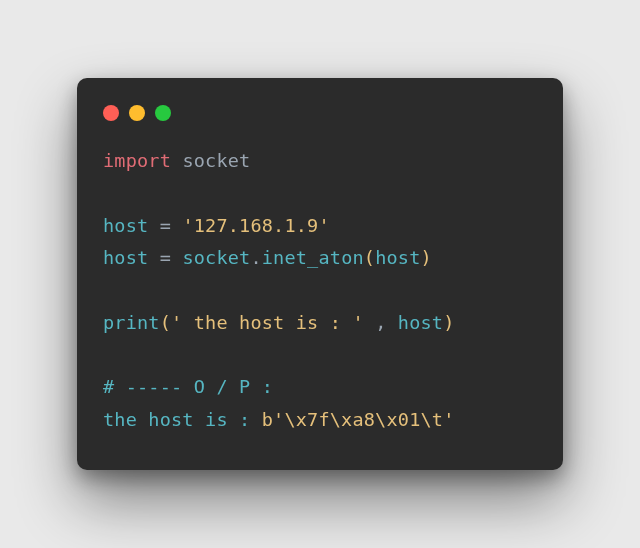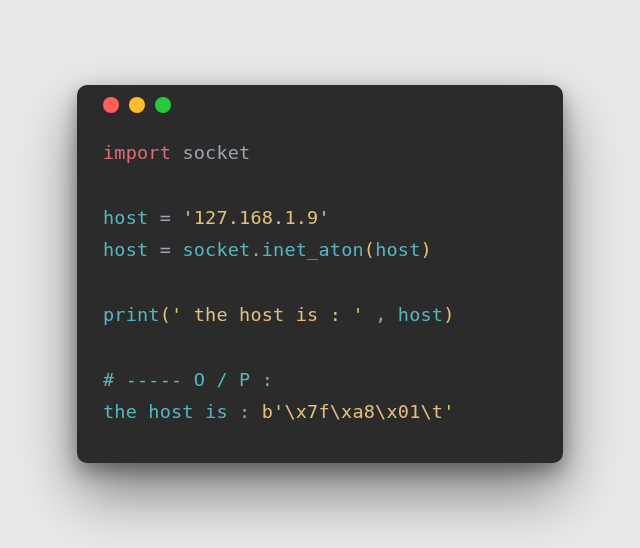--- a/index.html
+++ b/index.html
@@ -16,21 +16,21 @@
     height: 548px;
     display: flex;
     align-items: center;
     justify-content: center;
   }
   .window {
     width: 486px;
     background: #2b2b2b;
     border-radius: 10px;
     box-shadow: 0 30px 60px rgba(0,0,0,0.45), 0 8px 20px rgba(0,0,0,0.35);
-    padding: 12px 26px 34px 26px;
+    padding: 27px 26px 34px 26px;
     box-sizing: border-box;
   }
   .traffic {
     display: flex;
     gap: 10px;
     margin-bottom: 24px;
   }
   .dot {
     width: 16px;
     height: 16px;

